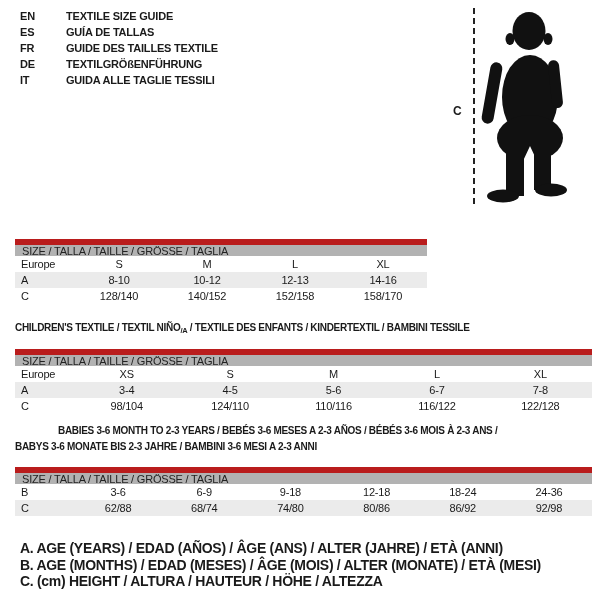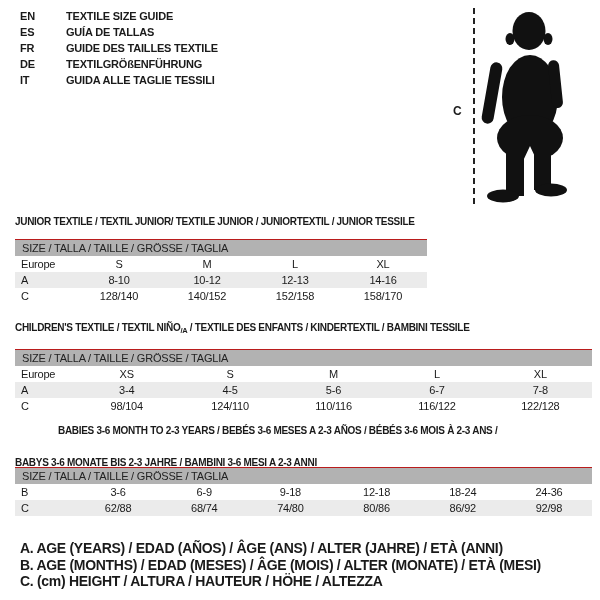--- a/index.html
+++ b/index.html
@@ -30,31 +30,31 @@
   }
 
   
   .section-title {
     position:absolute; left:15px; font-weight:bold; font-size:10px;
     letter-spacing:-0.3px; white-space:nowrap;
   }
   .title1 { top:216px; }
   .title2 { top:322px; }
   .title3a { top:425px;margin-left:43px; }
-  .title3b { top:441px;margin-top:16px; }
+  .title3b { top:441px; }
   .sub-a { font-size:7.5px; vertical-align:-2px; }
 
   
   .size-table { position:absolute; left:15px; font-size:11px; letter-spacing:-0.2px; }
   .table1 { top:239px; width:412px; }
   .table2 { top:349px; width:577px; }
   .table3 { top:467px; width:577px; }
   .t-header {
     height:17px; background: var(--header-bg, #b2b2b2);
-    border-top:1px solid #b91c1c; box-sizing:border-box;
+    border-top:6px solid #b91c1c; box-sizing:border-box;
     display:flex; align-items:center; padding-left:7px; color:#222222;
   }
   .t-row { display:flex; height:16px; align-items:center; }
   .t-body .t-row:nth-child(even) { background: var(--row-alt-bg, #ebebeb); }
   .t-label { width:60px; padding-left:6px; box-sizing:border-box; }
   .t-cell { flex:1; text-align:center; }
 
   
   .legend { position:absolute; left:20px; top:540px; }
   .legend-line {
@@ -100,21 +100,20 @@
     <polygon class="cutout" points="93,161 107,161 100,146"></polygon>
     <rect x="76" y="150" width="18" height="46"></rect>
     <rect x="104" y="150" width="17" height="40"></rect>
     <ellipse cx="73" cy="196" rx="16" ry="6.5"></ellipse>
     <ellipse cx="121" cy="190" rx="16" ry="6.5"></ellipse>
     <ellipse cx="99" cy="31" rx="16.5" ry="19"></ellipse>
   </svg>
   <div class="figure-line"></div>
   <div class="figure-c">C</div>
 
-  <div class="section-title title1">JUNIOR TEXTILE / TEXTIL JUNIOR/ TEXTILE JUNIOR / JUNIORTEXTIL / JUNIOR TESSILE</div>
   <div class="size-table table1">
     <div class="t-header">SIZE / TALLA / TAILLE / GRÖSSE / TAGLIA</div>
     <div class="t-body">
       <div class="t-row">
         <span class="t-label">Europe</span>
         <span class="t-cell">S</span>
         <span class="t-cell">M</span>
         <span class="t-cell">L</span>
         <span class="t-cell">XL</span>
       </div>

